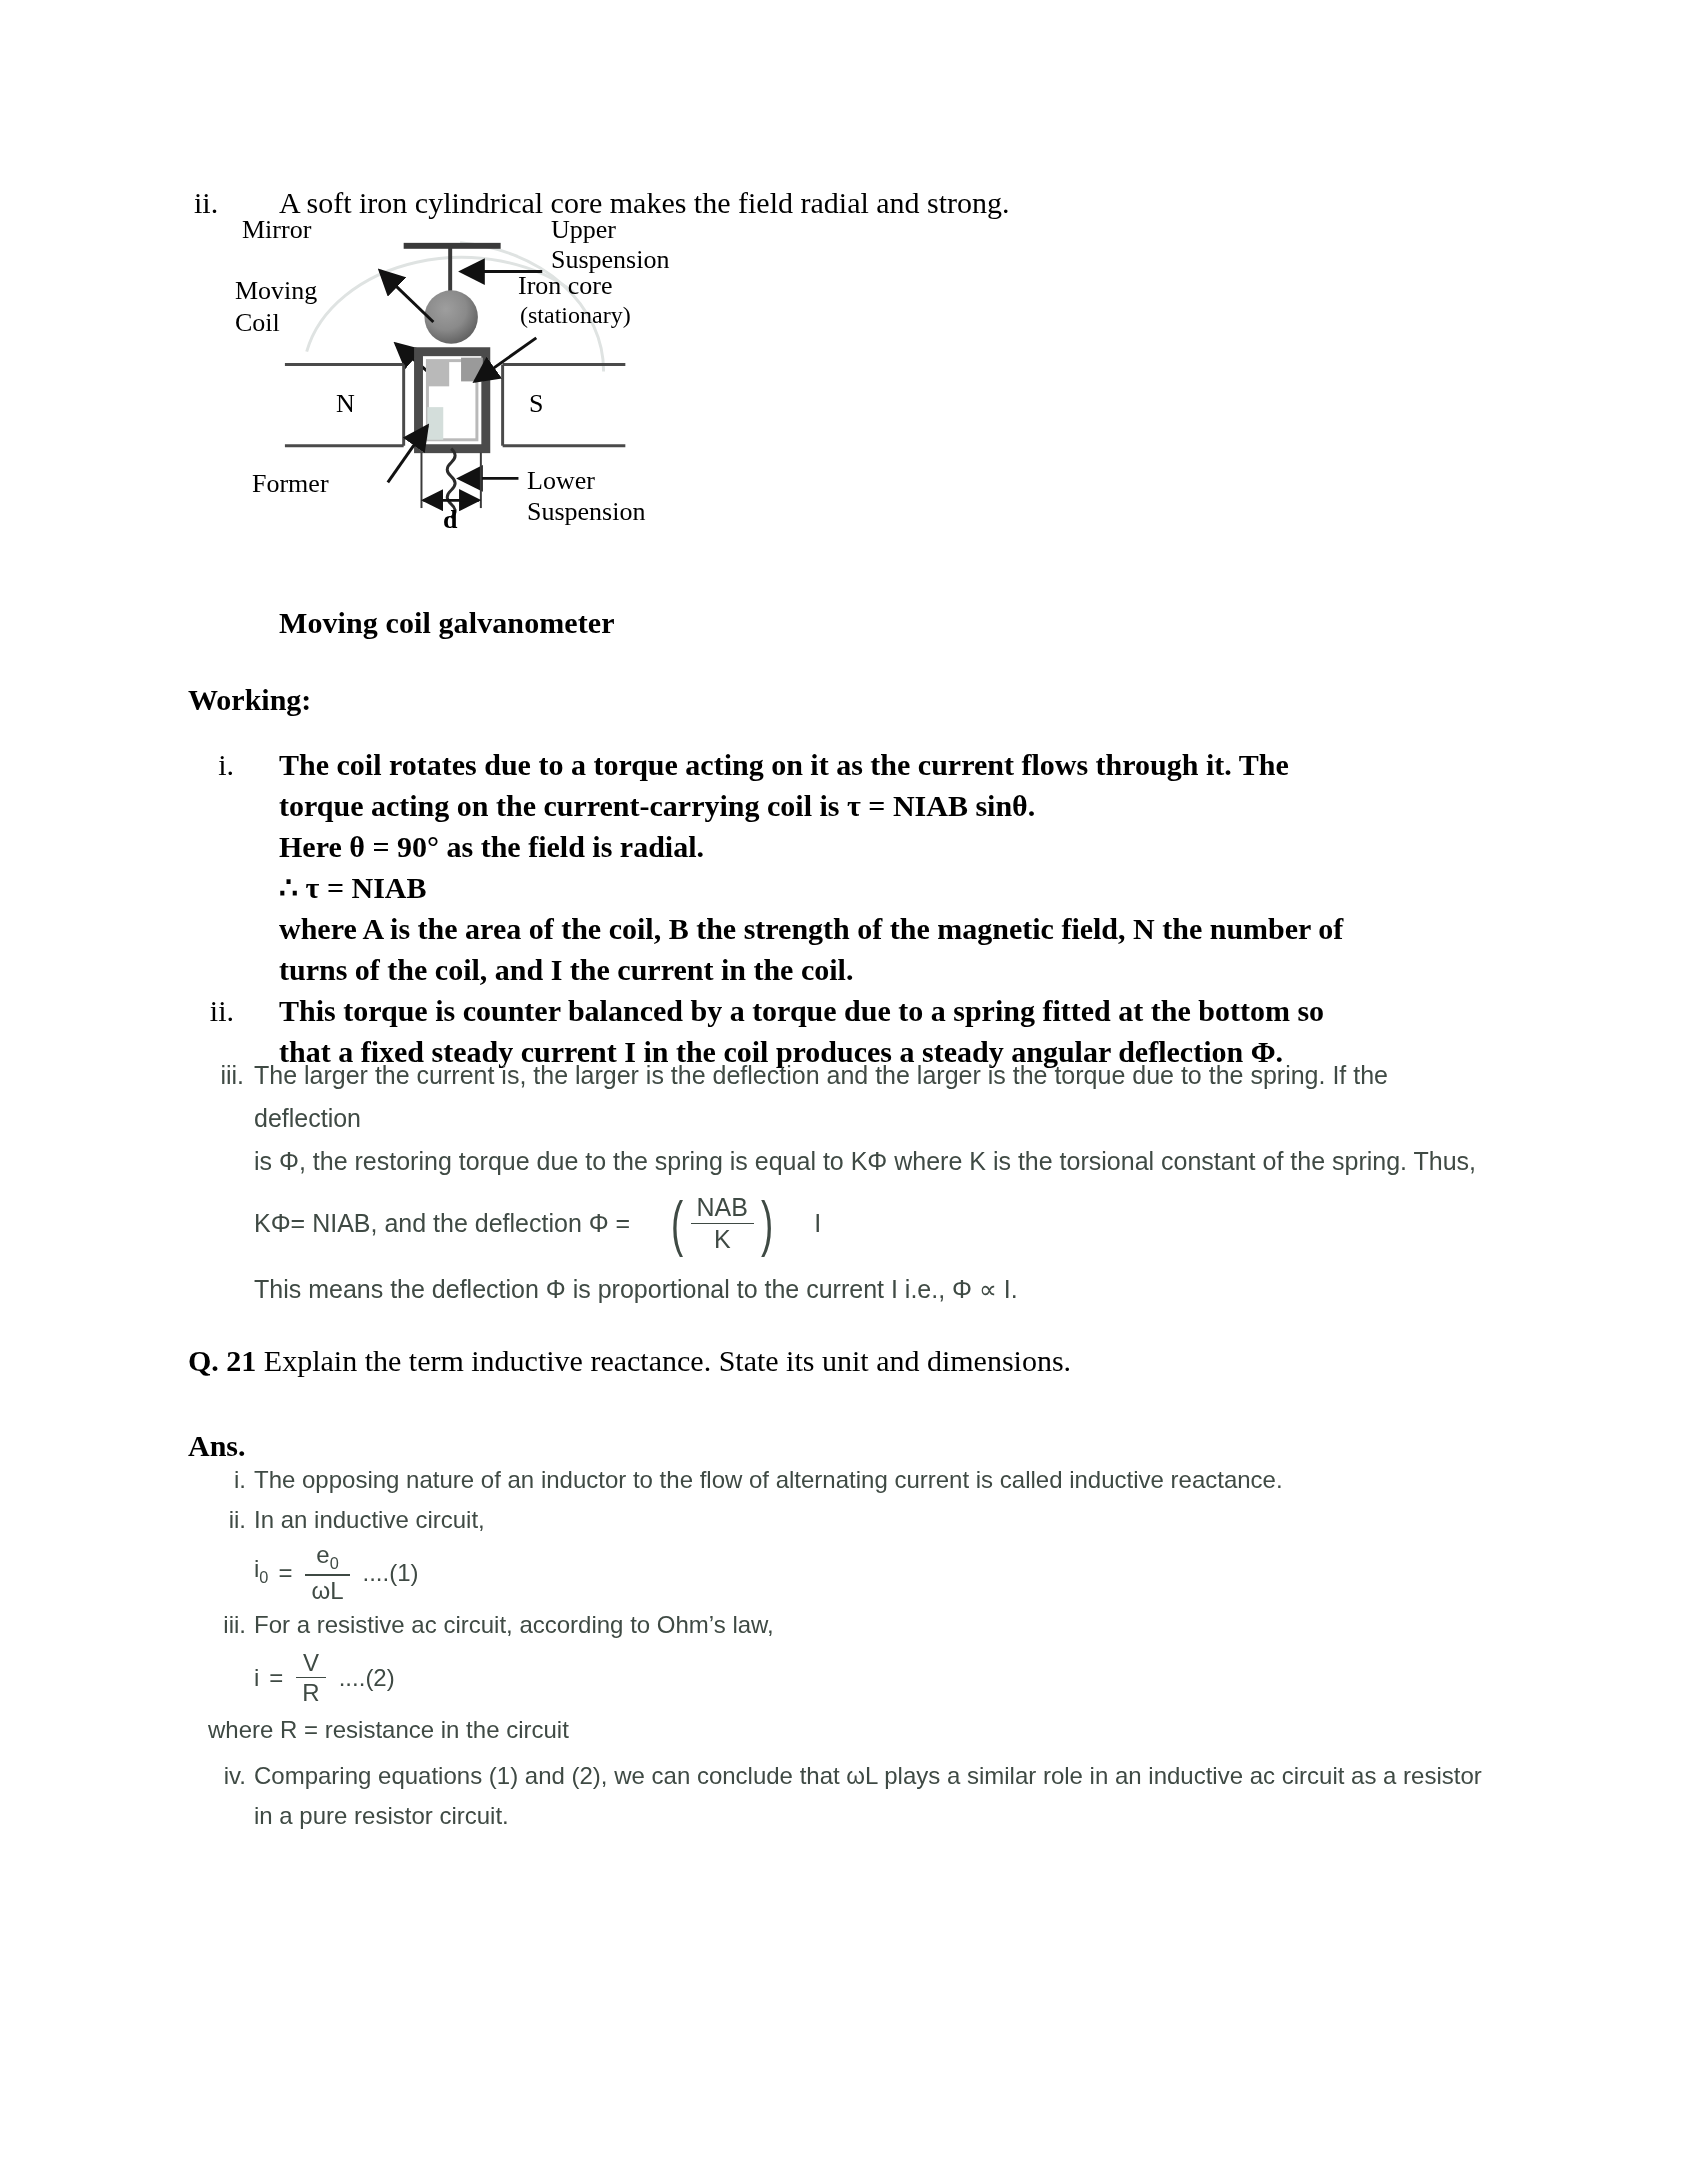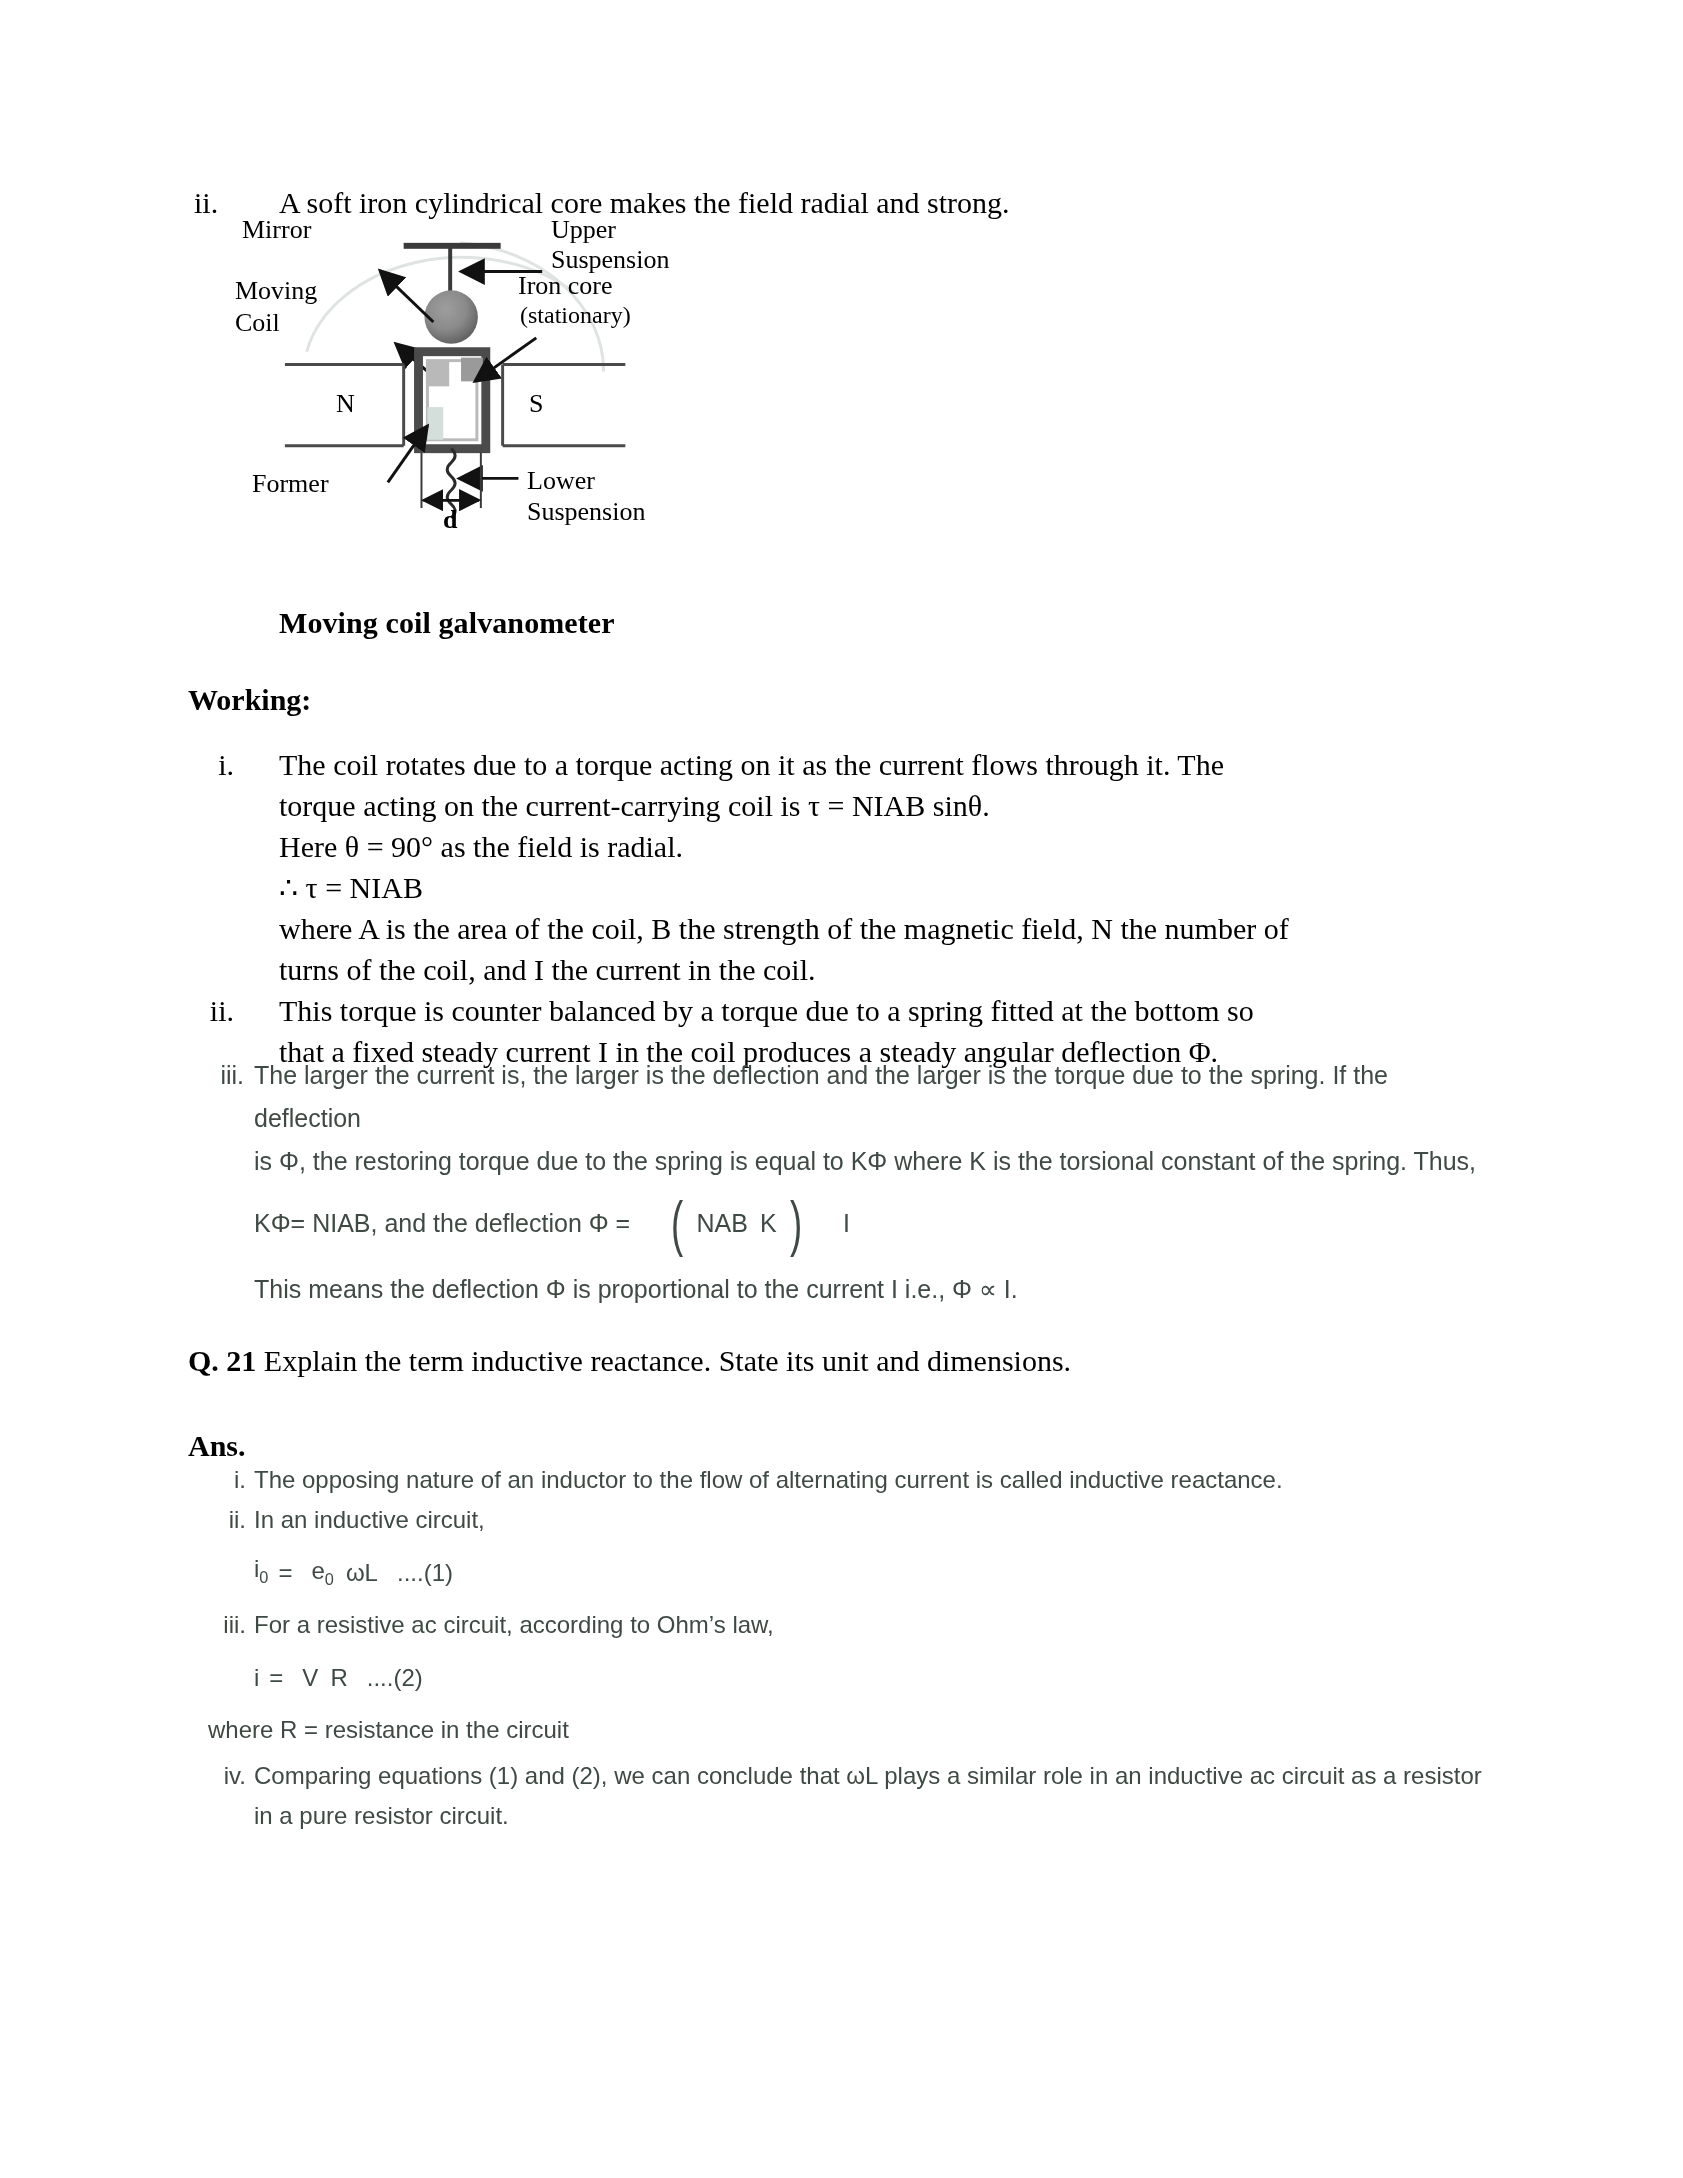--- a/index.html
+++ b/index.html
@@ -80,21 +80,21 @@
   #working-list {
     position: absolute;
     left: 194px;
     top: 744px;
     width: 1277px;
     font-size: 30px;
     line-height: 41px;
   }
   #working-list .row { margin-bottom: 0px; }
   #working-list .marker { width: 40px; margin-right: 45px; text-align: right; }
-  #working-list .body-text p { margin: 0; }
+  #working-list .body-text p { margin: 0; font-weight: bold; }
 
   
   #item-iii {
     position: absolute;
     left: 208px;
     top: 1054px;
     width: 1277px;
     font-family: "Liberation Sans", sans-serif;
     font-size: 25px;
     line-height: 43px;
@@ -111,20 +111,21 @@
   .paren {
     font-size: 61px;
     line-height: 0.8;
     font-weight: 300;
     transform: scaleX(0.6);
     display: inline-block;
     color: #3f4a44;
   }
   .frac {
     display: inline-flex;
+    flex-direction: column;
     align-items: center;
     vertical-align: middle;
     line-height: 1.05;
     margin: 0 3px;
   }
   .frac .num { padding: 0 6px; }
   .frac .den { padding: 0 6px; }
   .frac .bar {
     width: 100%;
     height: 1.6px;

